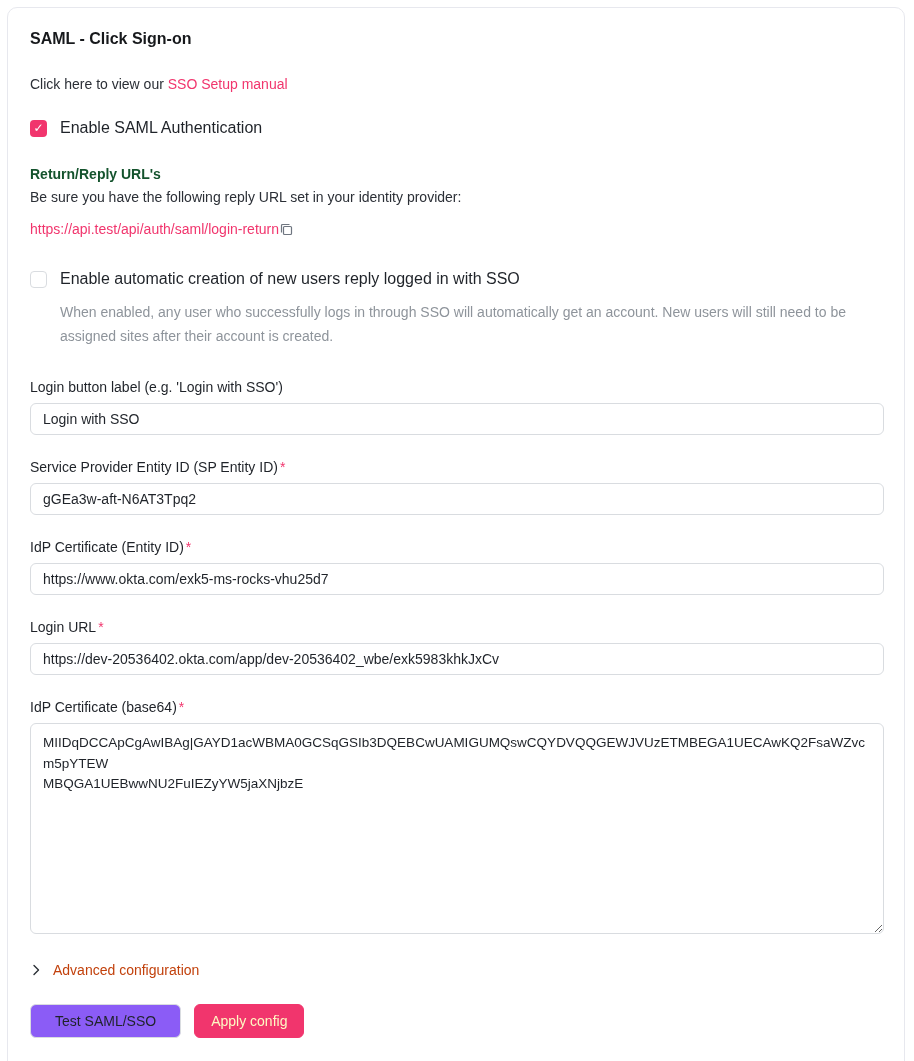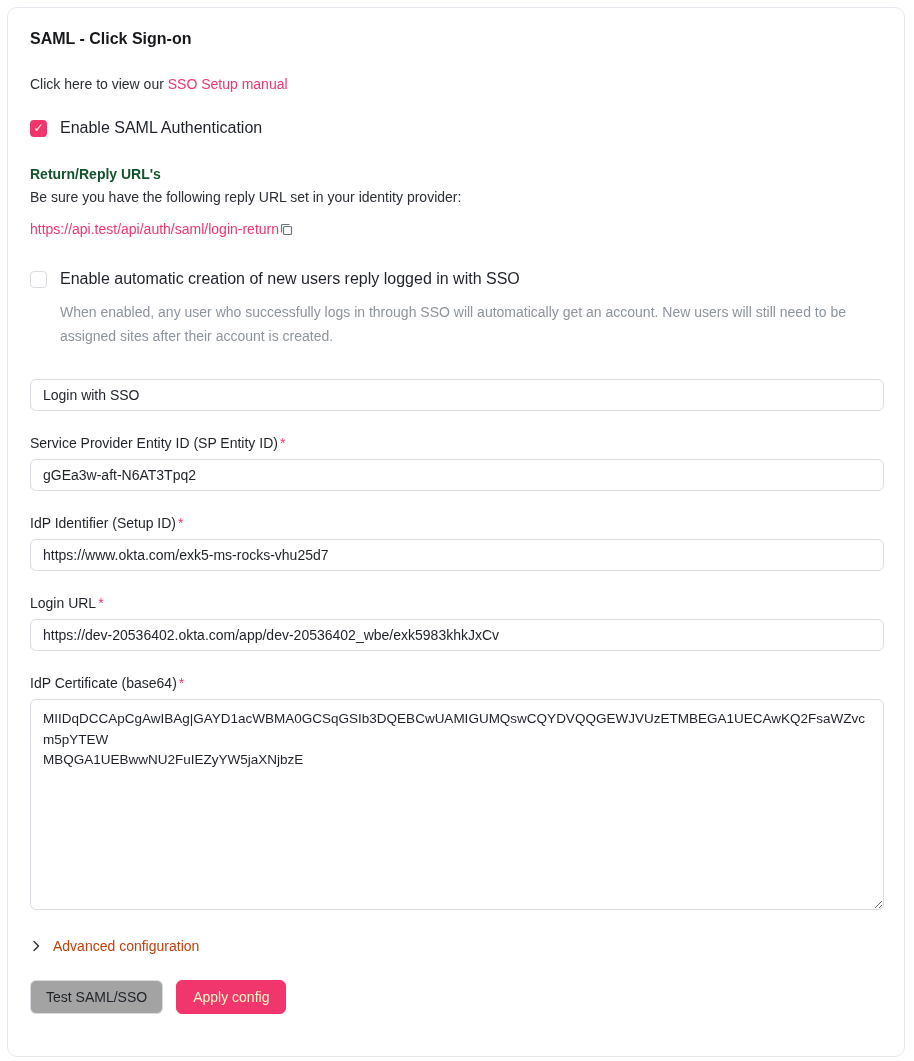--- a/index.html
+++ b/index.html
@@ -154,24 +154,24 @@
     height: 34px;
     border-radius: 6px;
     font-family: "Liberation Sans", "DejaVu Sans", sans-serif;
     font-size: 14px;
     cursor: pointer;
     display: inline-flex;
     align-items: center;
     justify-content: center;
   }
   .btn-secondary {
-    background: #a3a3a3;
-    border: 1px solid #d9dce0;
-    color: #1f2329;
-    padding: 0 15px;
+    background: #8b5cf6;
+    border: 1px solid #d9dce0;
+    color: #1f2329;
+    padding: 0 24px;
   }
   .btn-primary {
     background: var(--accent, #f1356d);
     border: 1px solid var(--accent, #f1356d);
     color: #fef9c3;
     padding: 0 16px;
   }
 </style>
 </head>
 <body>
@@ -205,30 +205,31 @@
 
   <div class="auto-create-block">
     <div class="checkbox-row">
       <span class="checkbox unchecked"></span>
       <span class="checkbox-label">Enable automatic creation of new users reply logged in with SSO</span>
     </div>
     <div class="auto-create-help">When enabled, any user who successfully logs in through SSO will automatically get an account. New users will still need to be assigned sites after their account is created.</div>
   </div>
 
   <div class="field">
+    <div class="field-label"><span>Login button label (e.g. 'Login with SSO')</span></div>
     <input class="text-input" type="text" value="Login with SSO" style="">
   </div>
 
   <div class="field">
     <div class="field-label"><span>Service Provider Entity ID (SP Entity ID)</span><span class="req">*</span></div>
     <input class="text-input" type="text" value="gGEa3w-aft-N6AT3Tpq2" style="">
   </div>
 
   <div class="field">
-    <div class="field-label"><span>IdP Identifier (Setup ID)</span><span class="req">*</span></div>
+    <div class="field-label"><span>IdP Certificate (Entity ID)</span><span class="req">*</span></div>
     <input class="text-input" type="text" value="https://www.okta.com/exk5-ms-rocks-vhu25d7" style="">
   </div>
 
   <div class="field">
     <div class="field-label"><span>Login URL</span><span class="req">*</span></div>
     <input class="text-input" type="text" value="https://dev-20536402.okta.com/app/dev-20536402_wbe/exk5983khkJxCv" style="">
   </div>
 
   <div class="field">
     <div class="field-label"><span>IdP Certificate (base64)</span><span class="req">*</span></div>

